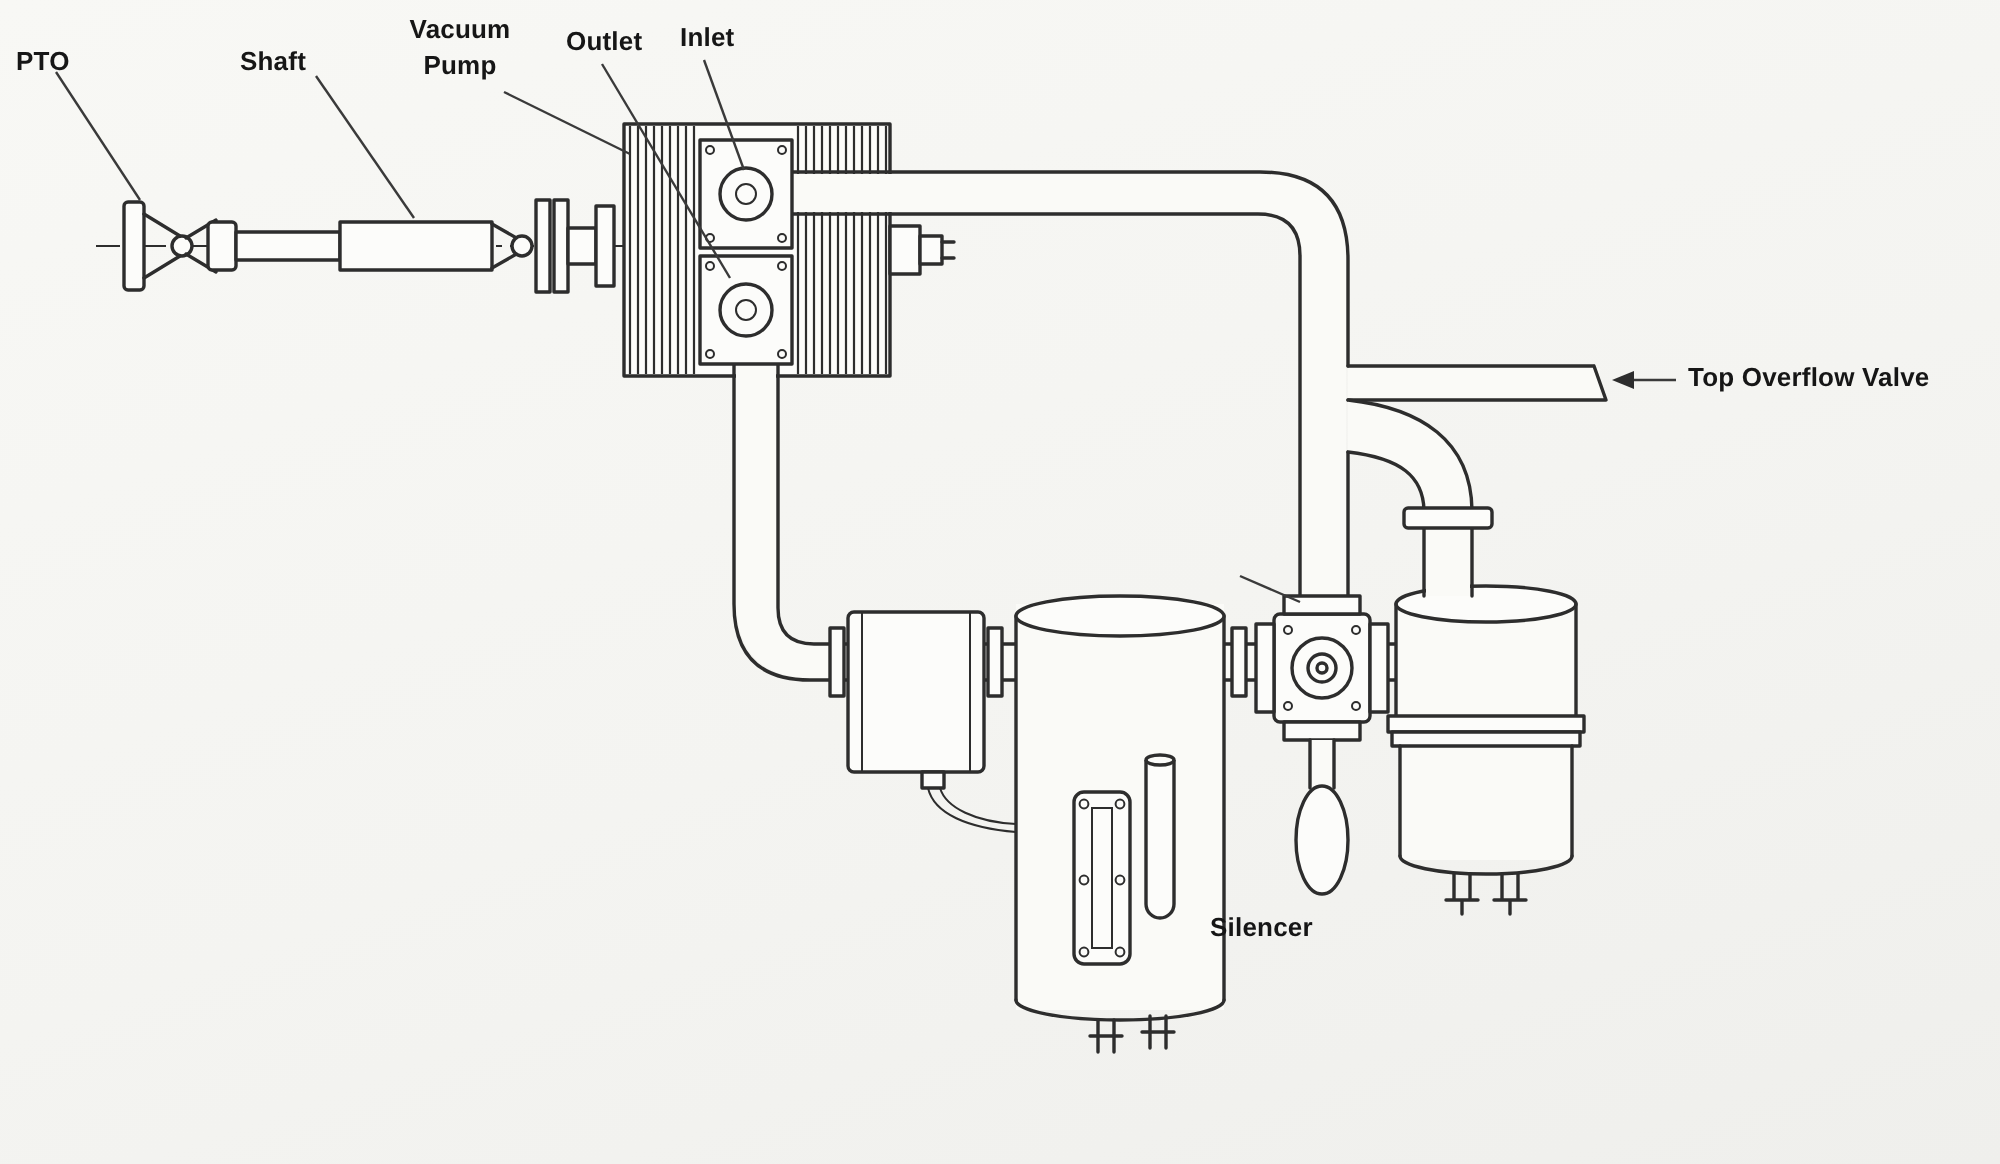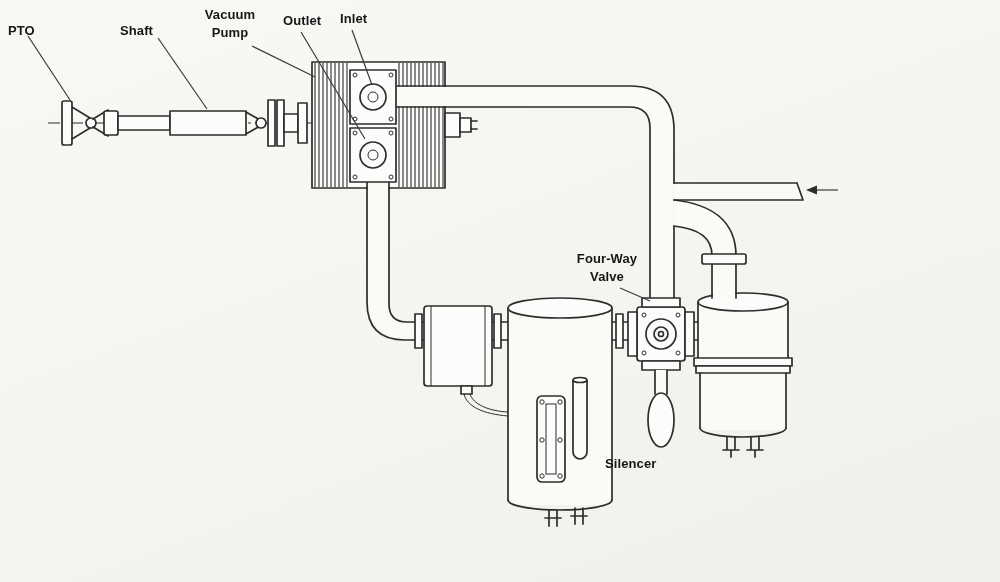--- a/index.html
+++ b/index.html
@@ -192,24 +192,21 @@
 
   <div class="lbl center" style="left:198px;top:6px;width:64px">
     <div>Vacuum</div>
     <div>Pump</div>
   </div>
 
   <div class="lbl" style="left:283px;top:12px">Outlet</div>
 
   <div class="lbl" style="left:340px;top:10px">Inlet</div>
 
-
-  <div class="lbl center" style="left:568px;top:250px;width:78px">
-    <div>Four-Way</div>
-    <div>Valve</div>
-  </div>
+  <div class="lbl" style="left:844px;top:180px">Top Overflow Valve</div>
+
 
 
   <div class="lbl" style="left:605px;top:455px">Silencer</div>
 
 
 
 </div>
 
 </body></html>

